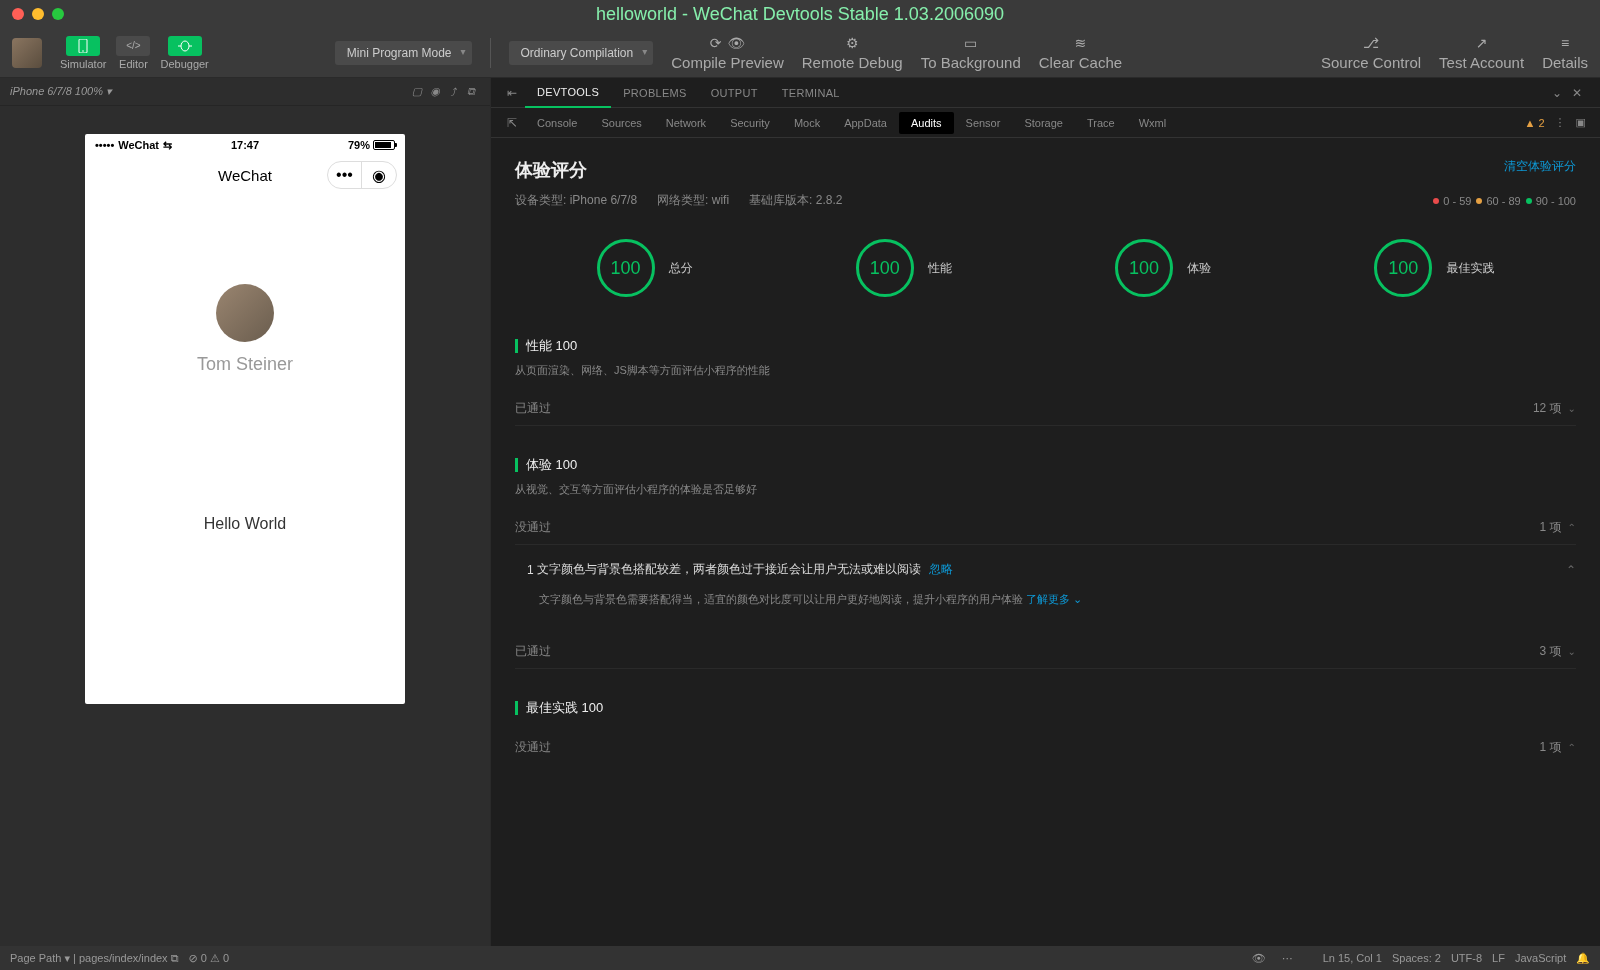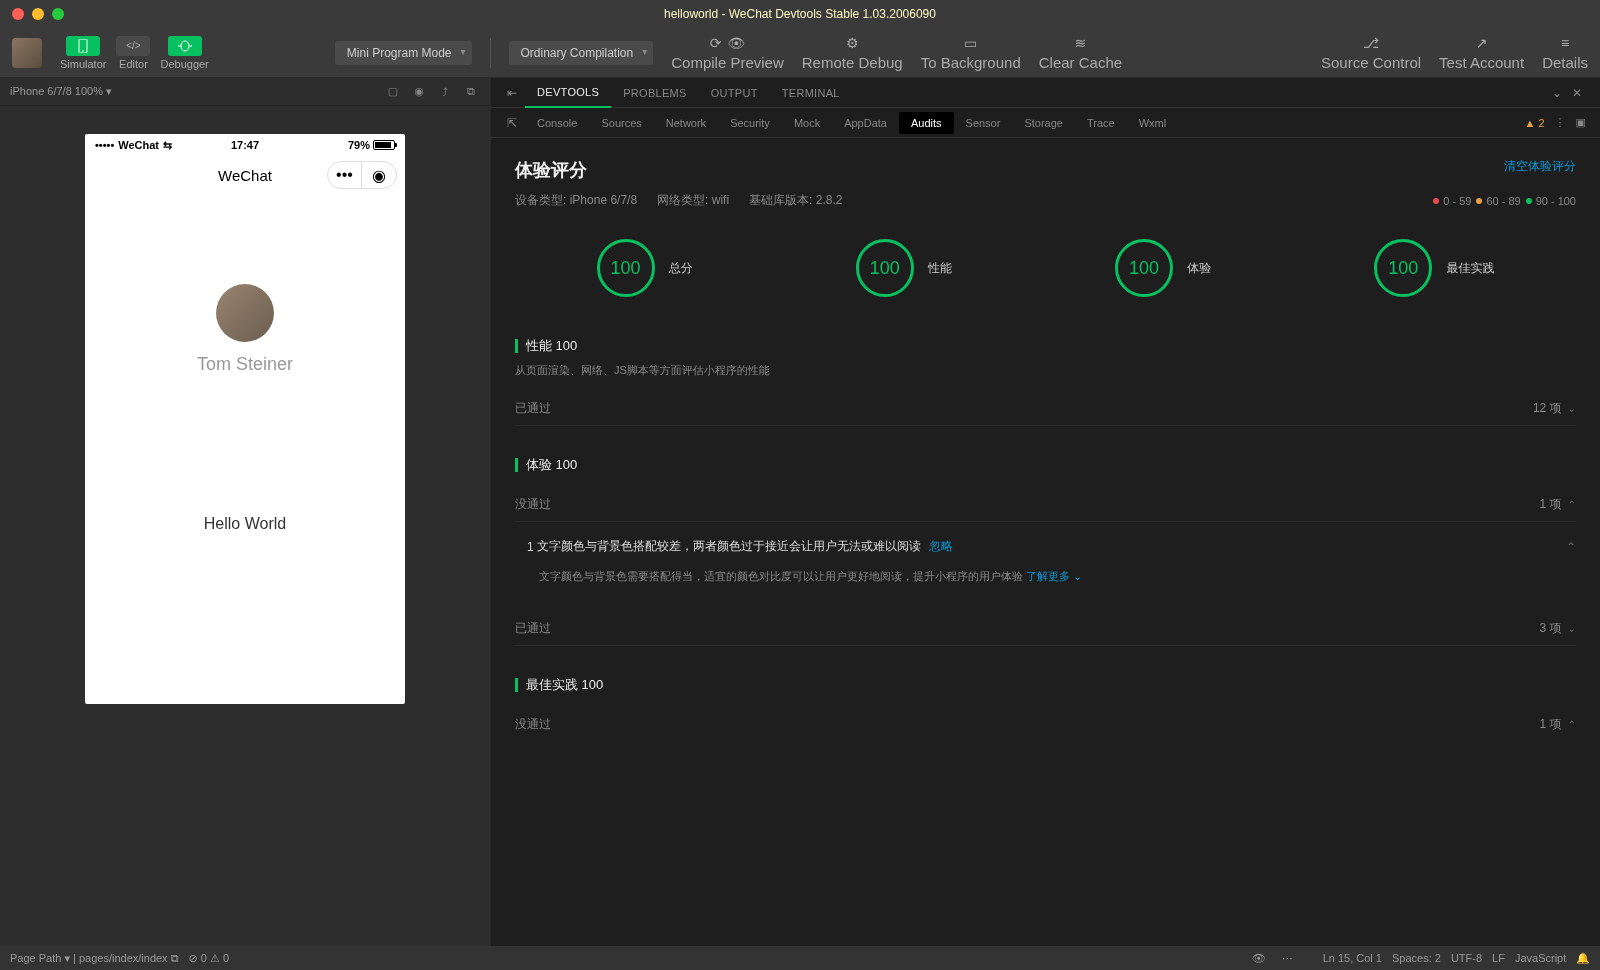--- a/index.html
+++ b/index.html
@@ -3,21 +3,21 @@
 <meta charset="utf-8">
 <style>
 * { margin: 0; padding: 0; box-sizing: border-box; font-family: -apple-system, BlinkMacSystemFont, "Segoe UI", sans-serif; }
 body { background: #1e1e1e; color: #ccc; font-size: 12px; overflow: hidden; width: 1600px; height: 970px; }
 
 
 .titlebar { height: 28px; background: #3a3a3a; display: flex; align-items: center; position: relative; }
 .traffic-lights { display: flex; gap: 8px; padding-left: 12px; }
 .tl { width: 12px; height: 12px; border-radius: 50%; }
 .tl.red { background: #ff5f56; } .tl.yellow { background: #ffbd2e; } .tl.green { background: #27c93f; }
-.titlebar-title { position: absolute; left: 50%; transform: translateX(-50%); color: #fef9c3; font-size: 12px; }
+.titlebar-title { position: absolute; left: 50%; transform: translateX(-50%); color: #86efac; font-size: 18px; }
 
 
 .toolbar { height: 50px; background: #3a3a3a; display: flex; align-items: center; padding: 0 12px; gap: 18px; border-bottom: 1px solid #2a2a2a; }
 .avatar { width: 30px; height: 30px; border-radius: 4px; background: linear-gradient(135deg,#8a7560,#5a4d3e); }
 .tb-group { display: flex; gap: 10px; align-items: flex-start; }
 .tb-btn { display: flex; flex-direction: column; align-items: center; gap: 2px; cursor: pointer; }
 .tb-btn .icon { width: 34px; height: 20px; border-radius: 3px; background: #4a4a4a; display: flex; align-items: center; justify-content: center; }
 .tb-btn.green .icon { background: #07c160; }
 .tb-btn .label { font-size: 11px; color: #aaa; }
 .dropdown { background: #4a4a4a; border-radius: 3px; padding: 5px 20px 5px 12px; font-size: 12px; color: #ccc; position: relative; cursor: pointer; }
@@ -26,21 +26,21 @@
 .spacer { flex: 1; }
 .tb-icon-btn { display: flex; flex-direction: column; align-items: center; gap: 2px; cursor: pointer; }
 .tb-icon-btn .ic { width: 24px; height: 18px; display: flex; align-items: center; justify-content: center; color: #aaa; font-size: 14px; }
 .tb-icon-btn .label { font-size: 15px; color: #aaa; }
 
 
 .body { display: flex; height: calc(100% - 28px - 50px - 24px); }
 
 
 .sim-panel { width: 490px; background: #2d2d2d; display: flex; flex-direction: column; }
-.sim-header { height: 28px; display: flex; align-items: center; padding: 0 10px; gap: 8px; font-size: 11px; color: #999; border-bottom: 1px solid #252525; }
+.sim-header { height: 28px; display: flex; align-items: center; padding: 0 10px; font-size: 11px; color: #999; border-bottom: 1px solid #252525; font-style: italic; }
 .sim-header .device { cursor: pointer; }
 .sim-header .spacer { flex: 1; }
 .sim-header .ic { cursor: pointer; width: 18px; text-align: center; color: #888; }
 .phone-wrap { flex: 1; display: flex; justify-content: center; padding-top: 28px; }
 .phone { width: 320px; height: 570px; background: #fff; border-radius: 2px; color: #000; display: flex; flex-direction: column; }
 .phone-status { height: 22px; display: flex; align-items: center; padding: 0 10px; font-size: 11px; font-weight: 600; }
 .phone-status .carrier { display: flex; align-items: center; gap: 4px; }
 .phone-status .time { position: absolute; left: 50%; transform: translateX(-50%); }
 .phone-status { position: relative; }
 .phone-status .batt { margin-left: auto; display: flex; align-items: center; gap: 3px; }
@@ -306,20 +306,21 @@
         <div class="sec-desc">从页面渲染、网络、JS脚本等方面评估小程序的性能</div>
         <div class="row">
           <span>已通过</span>
           <span class="count">12 项</span>
           <span class="chev">⌄</span>
         </div>
       </div>
 
       <div class="section">
         <div class="sec-title">体验  100</div>
+        <div class="sec-desc">从视觉、交互等方面评估小程序的体验是否足够好</div>
         <div class="row">
           <span>没通过</span>
           <span class="count">1 项</span>
           <span class="chev">⌃</span>
         </div>
         <div class="issue">
           <span>1</span>&nbsp;
           <span>文字颜色与背景色搭配较差，两者颜色过于接近会让用户无法或难以阅读</span>
           <span class="ignore">忽略</span>
           <span class="chev">⌃</span>

